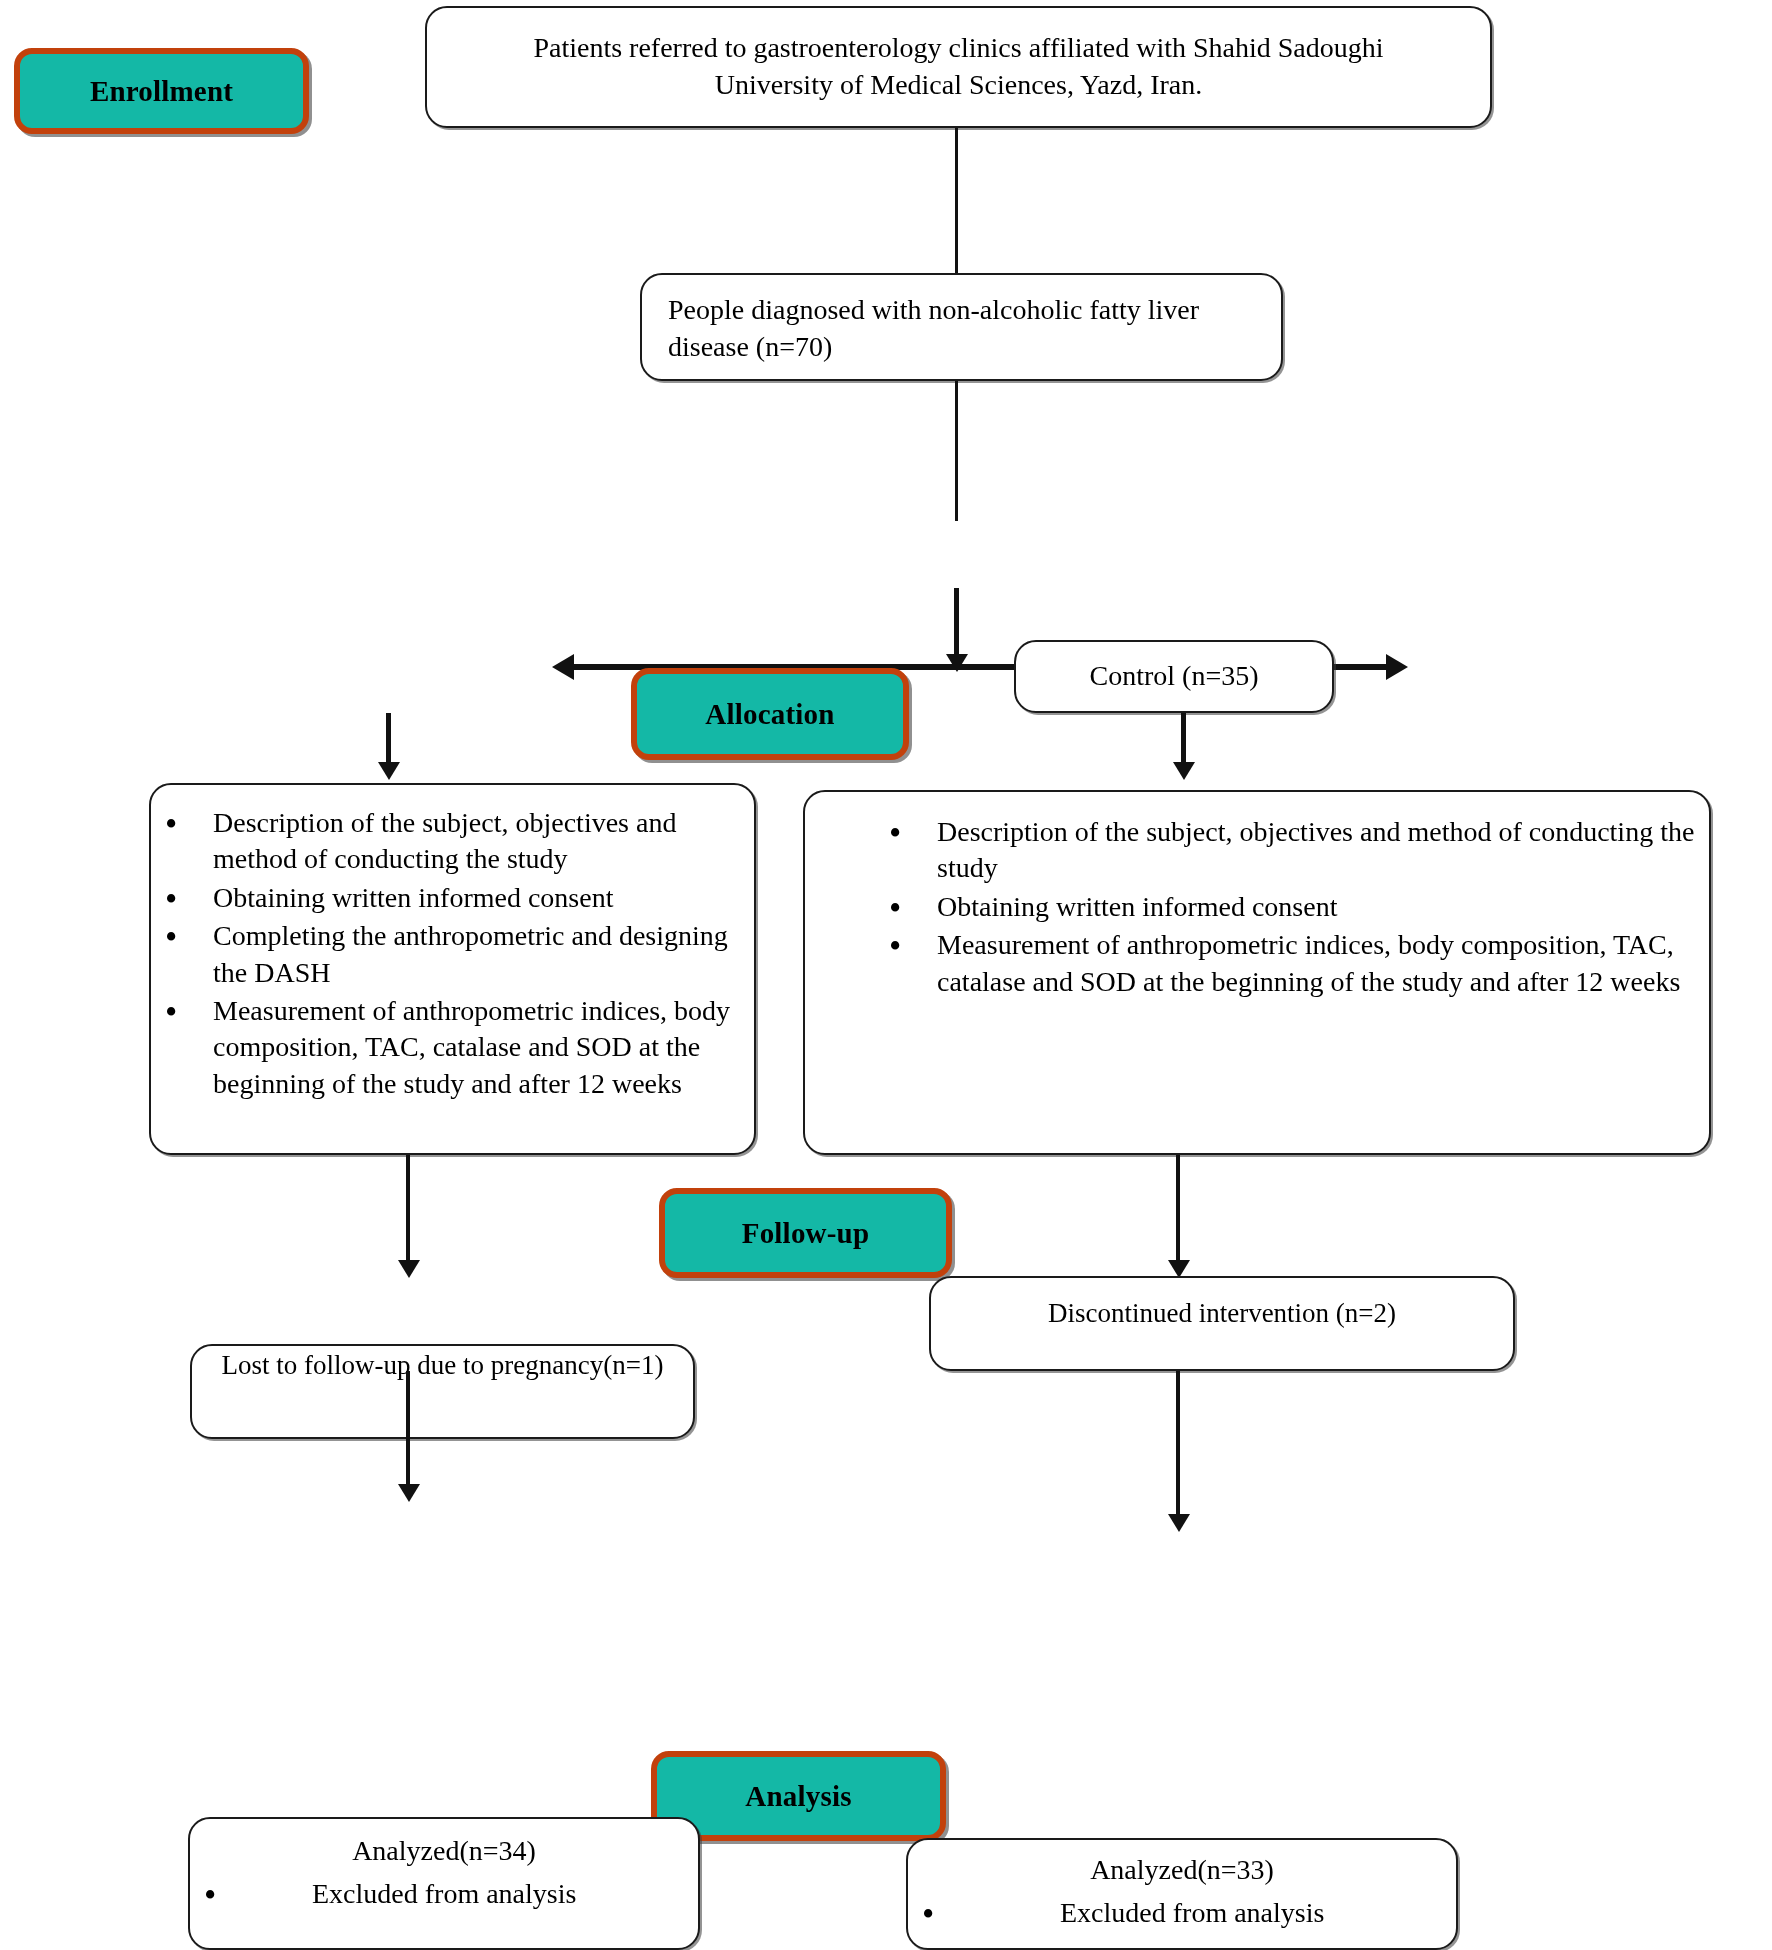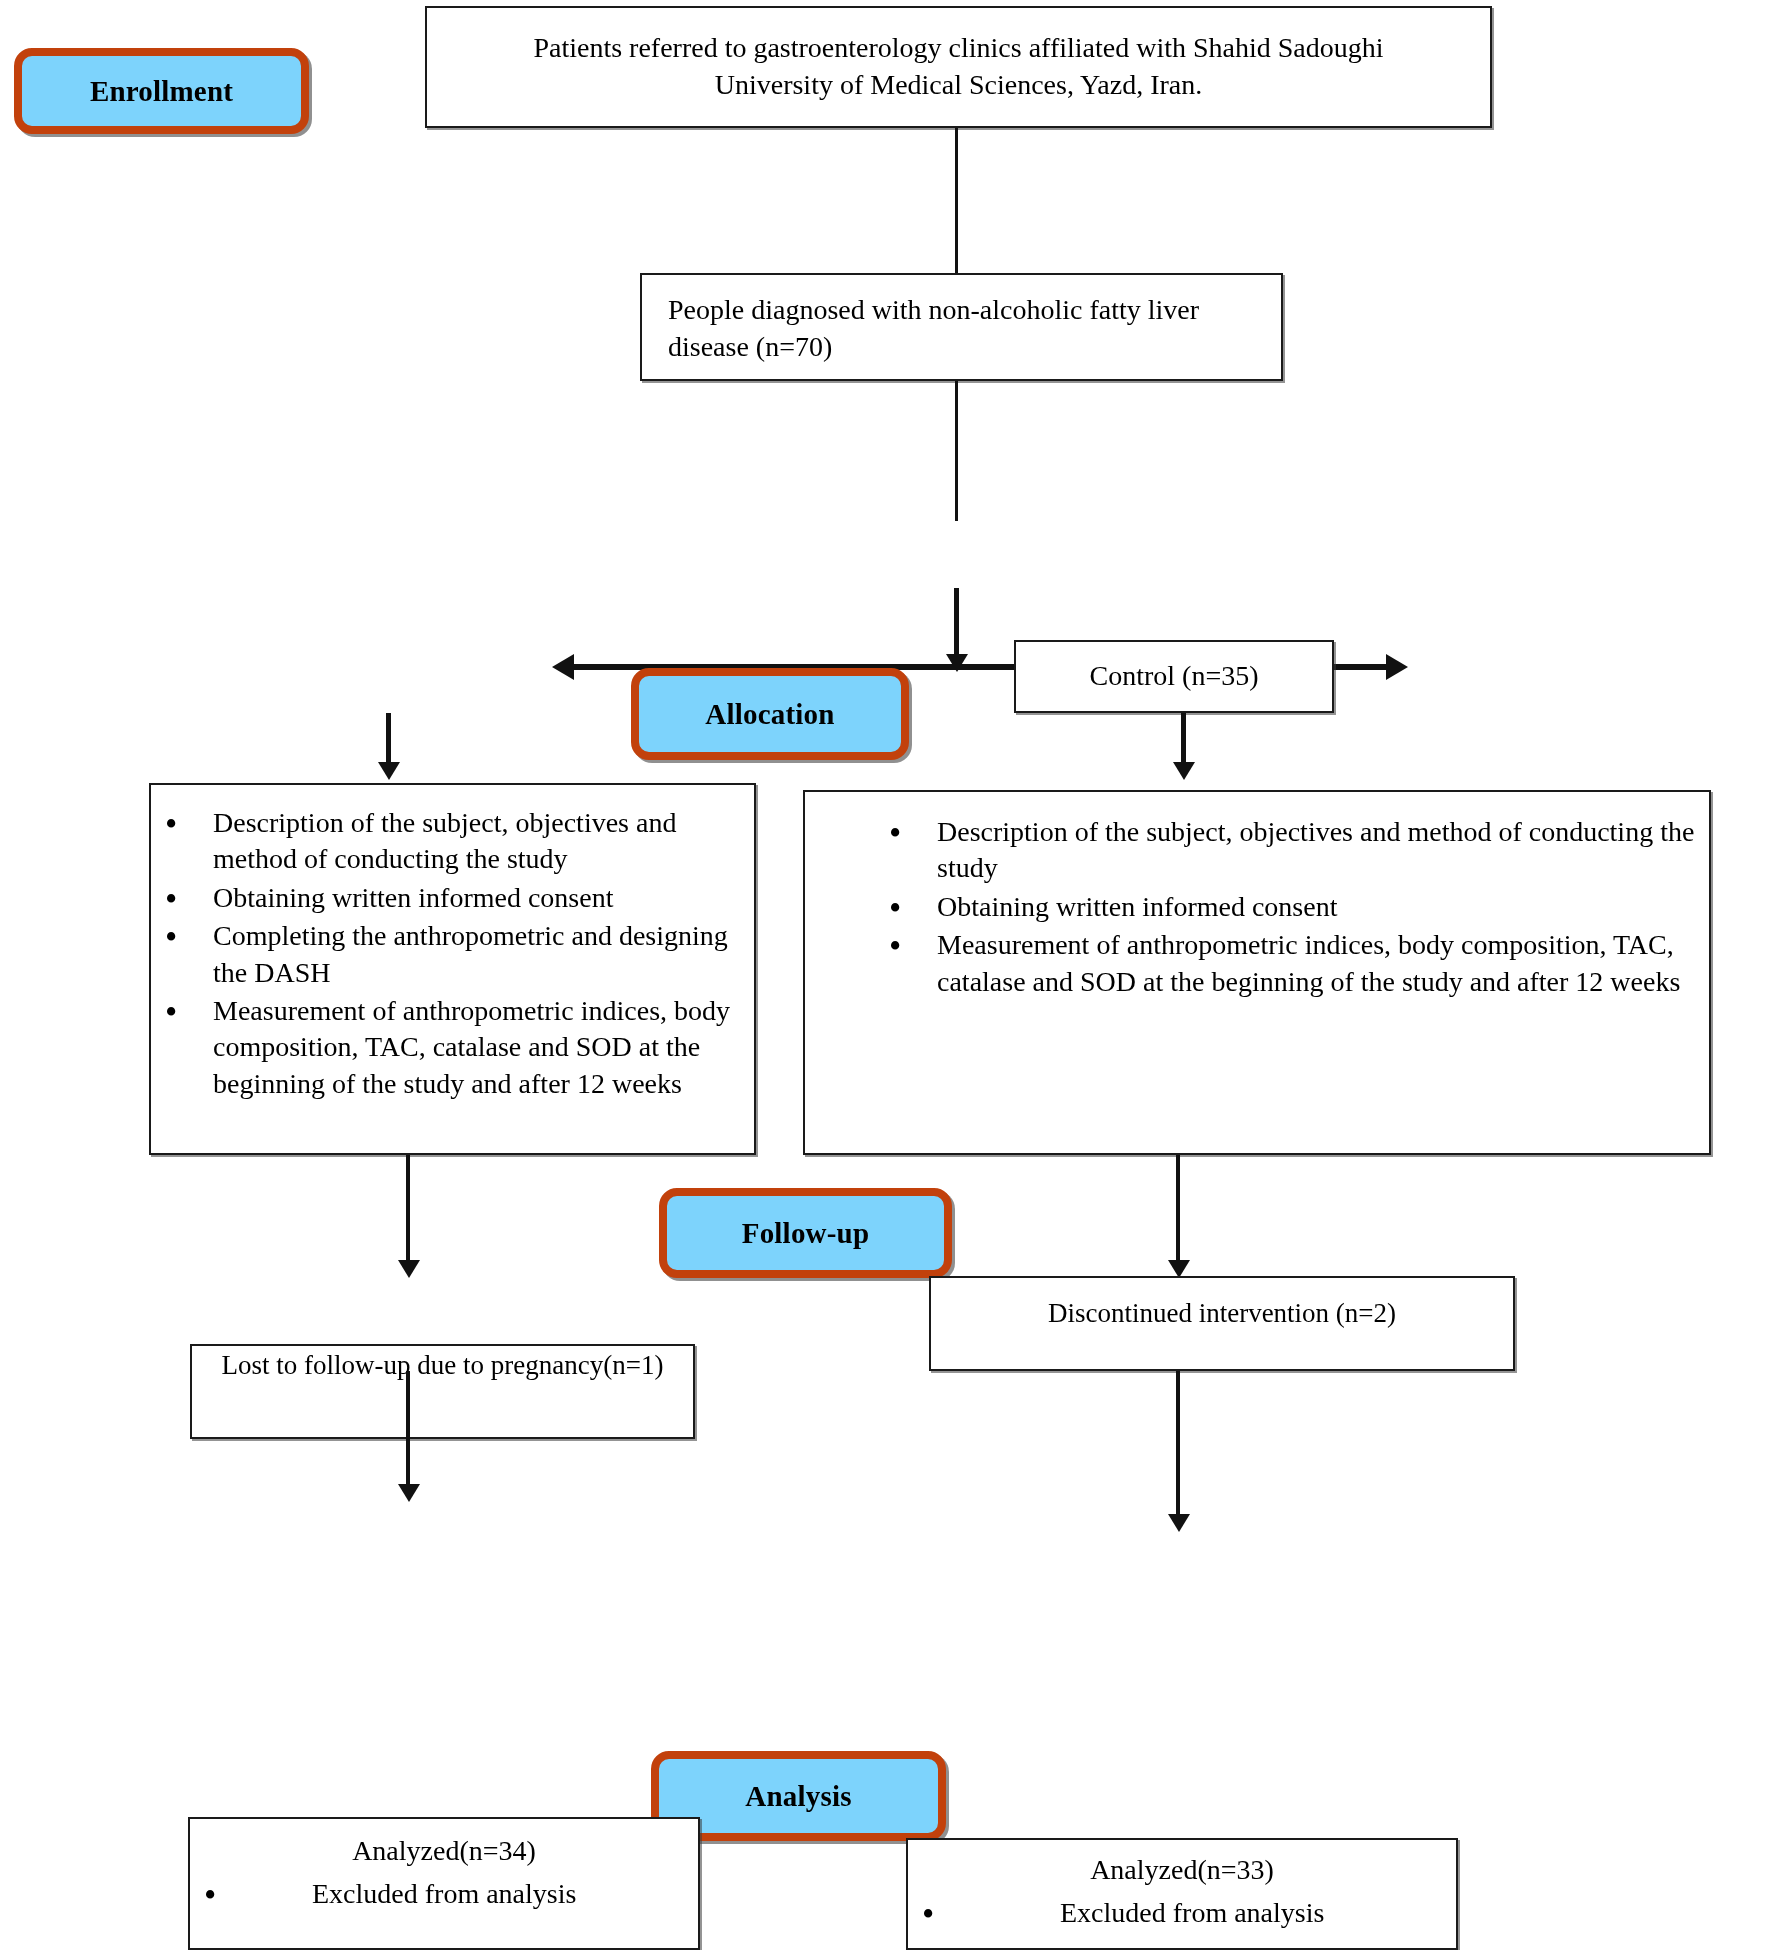--- a/index.html
+++ b/index.html
@@ -11,38 +11,38 @@
     position: relative;
     width: 1772px;
     height: 1950px;
     background: #ffffff;
     font-family: "Liberation Serif", "DejaVu Serif", serif;
     color: #000000;
     overflow: hidden;
   }
 
   
-  .node { position: absolute; box-sizing: border-box; }
+  .node { position: absolute; box-sizing: border-box; border-radius: 22px; }
 
   
   .box {
     border: 2px solid #1a1a1a;
     background: #ffffff;
     box-shadow: 2px 2px 0 0 rgba(60,60,60,0.55);
   }
   .box-text {
     display: block;
     text-align: center;
     line-height: 1.32;
   }
 
   
   .stage {
-    background: #7dd3fc;
-    border: 8px solid #c2410c;
+    background: #14b8a6;
+    border: 6px solid #c2410c;
     border-radius: 18px;
     box-shadow: 3px 3px 0 0 rgba(70,70,70,0.6);
     display: flex;
     align-items: center;
     justify-content: center;
     font-weight: bold;
     letter-spacing: 0.2px;
   }
 
   

